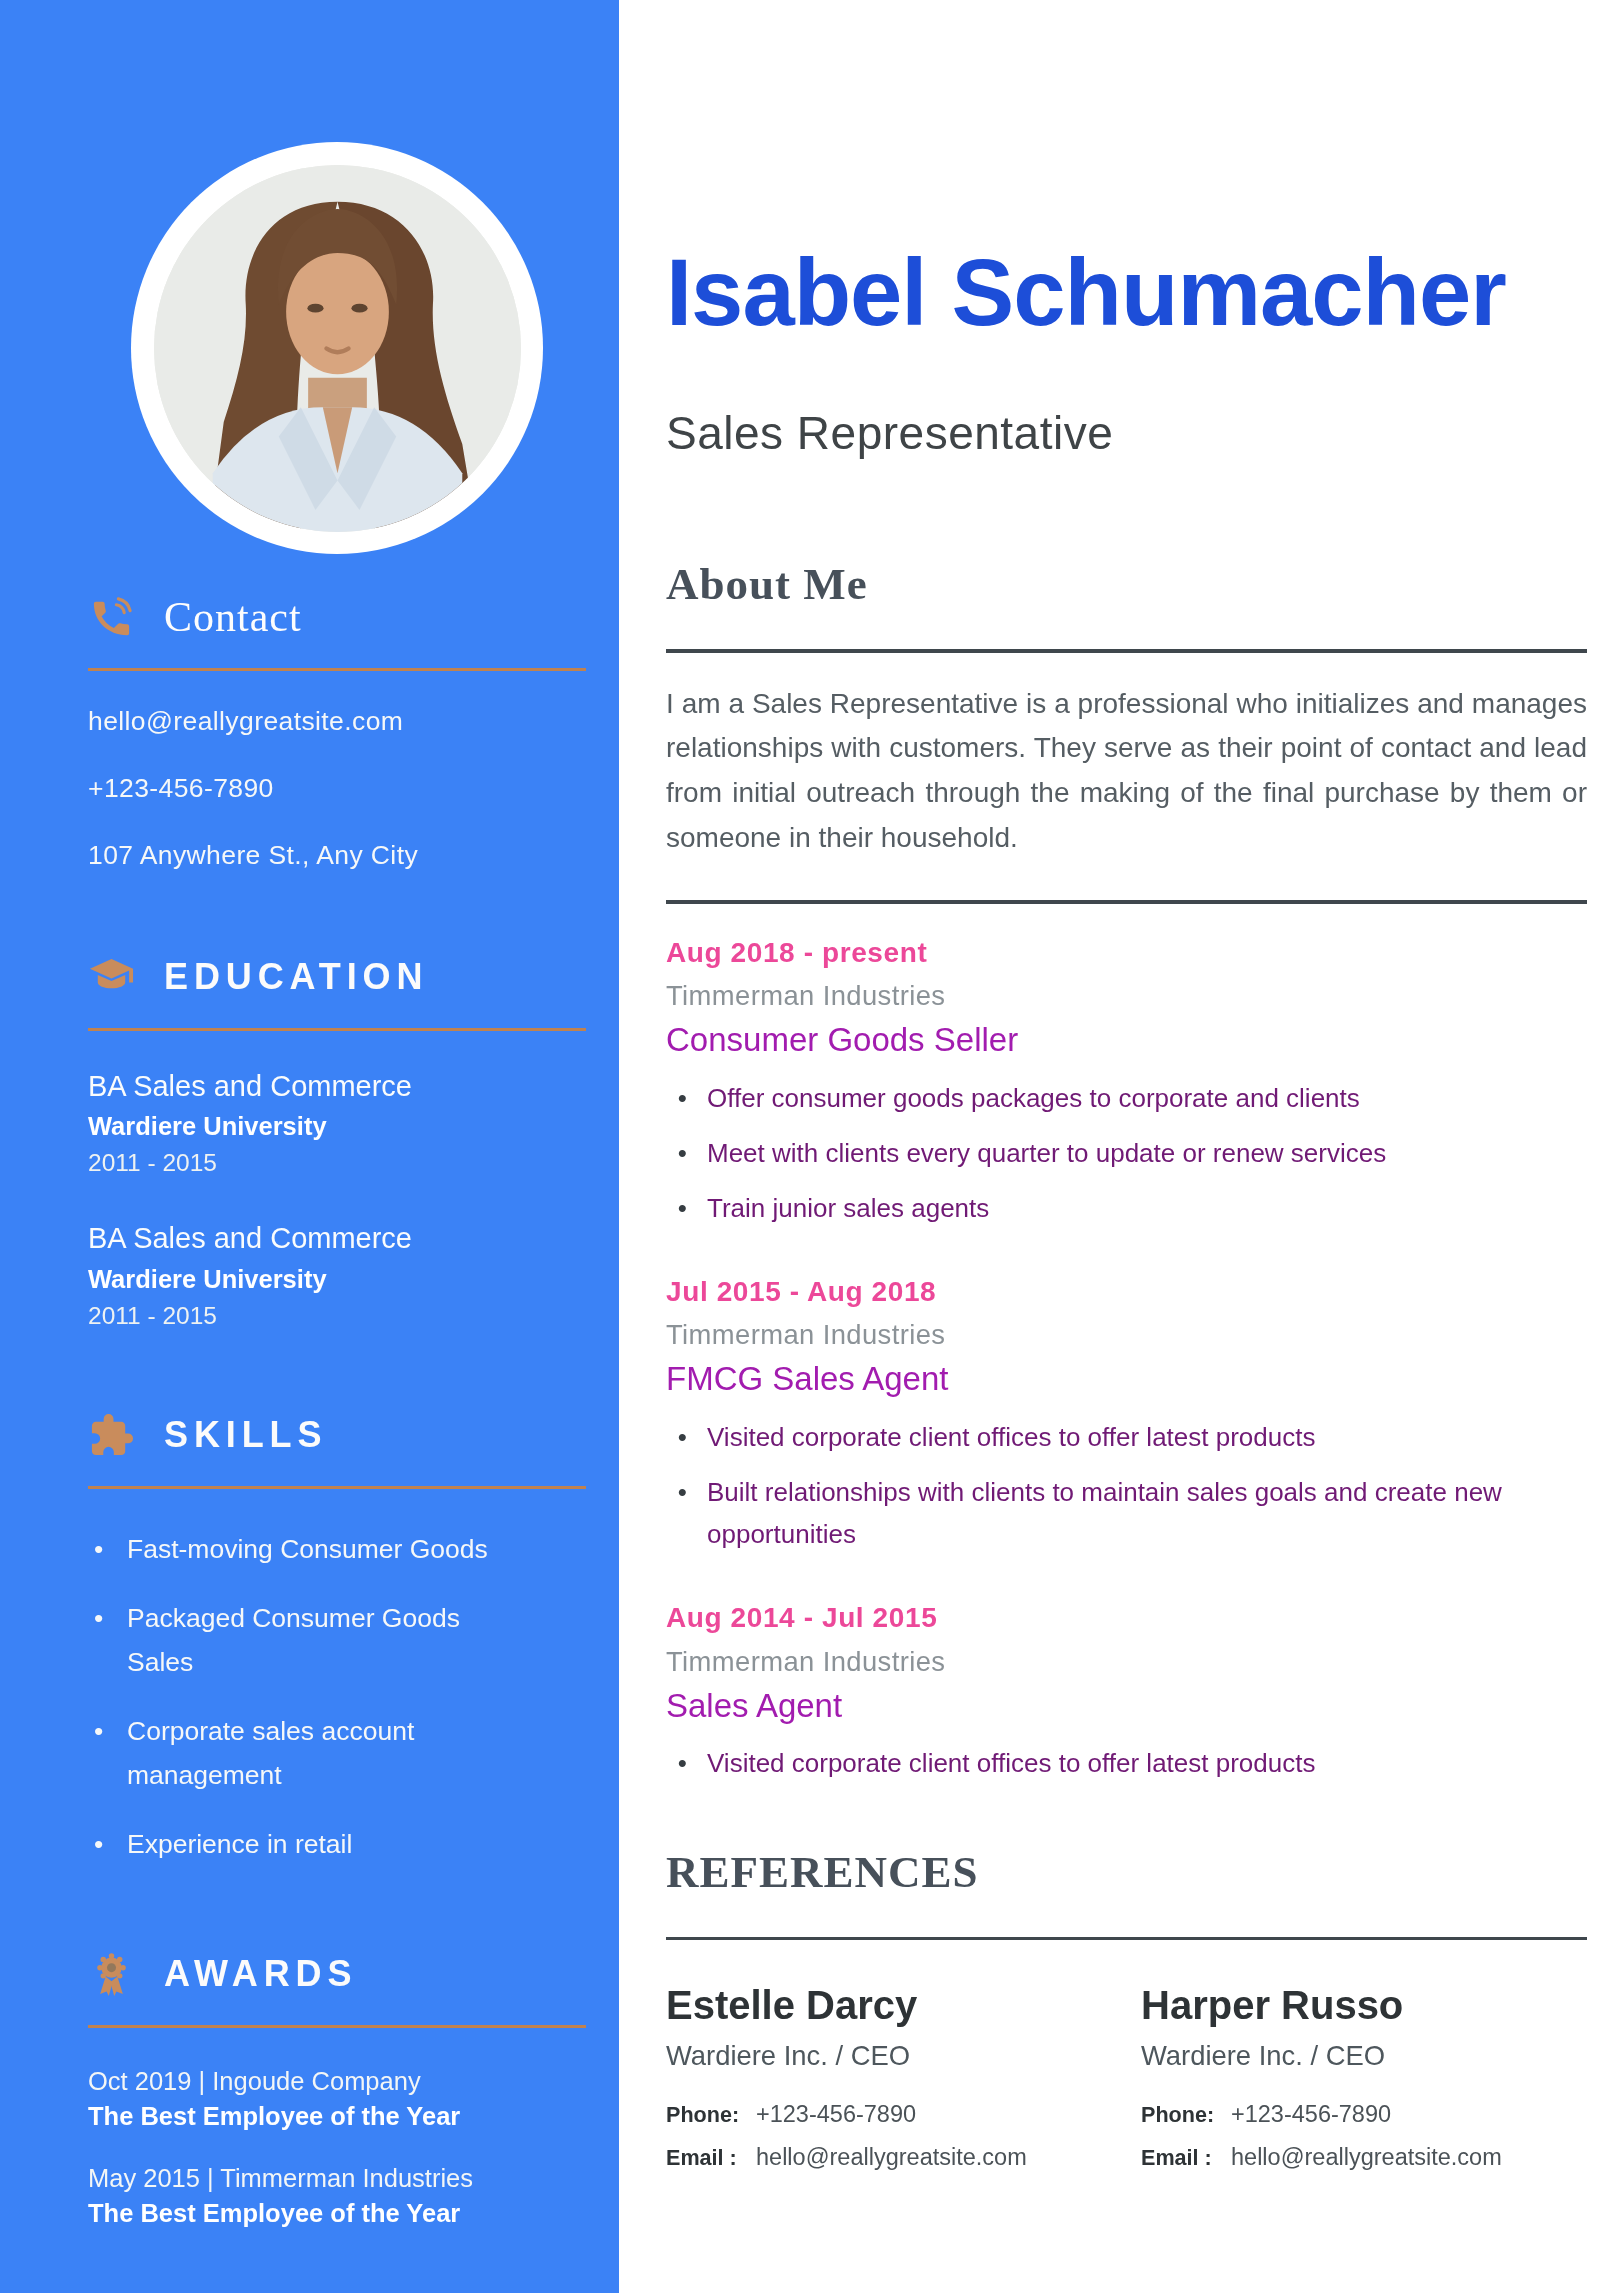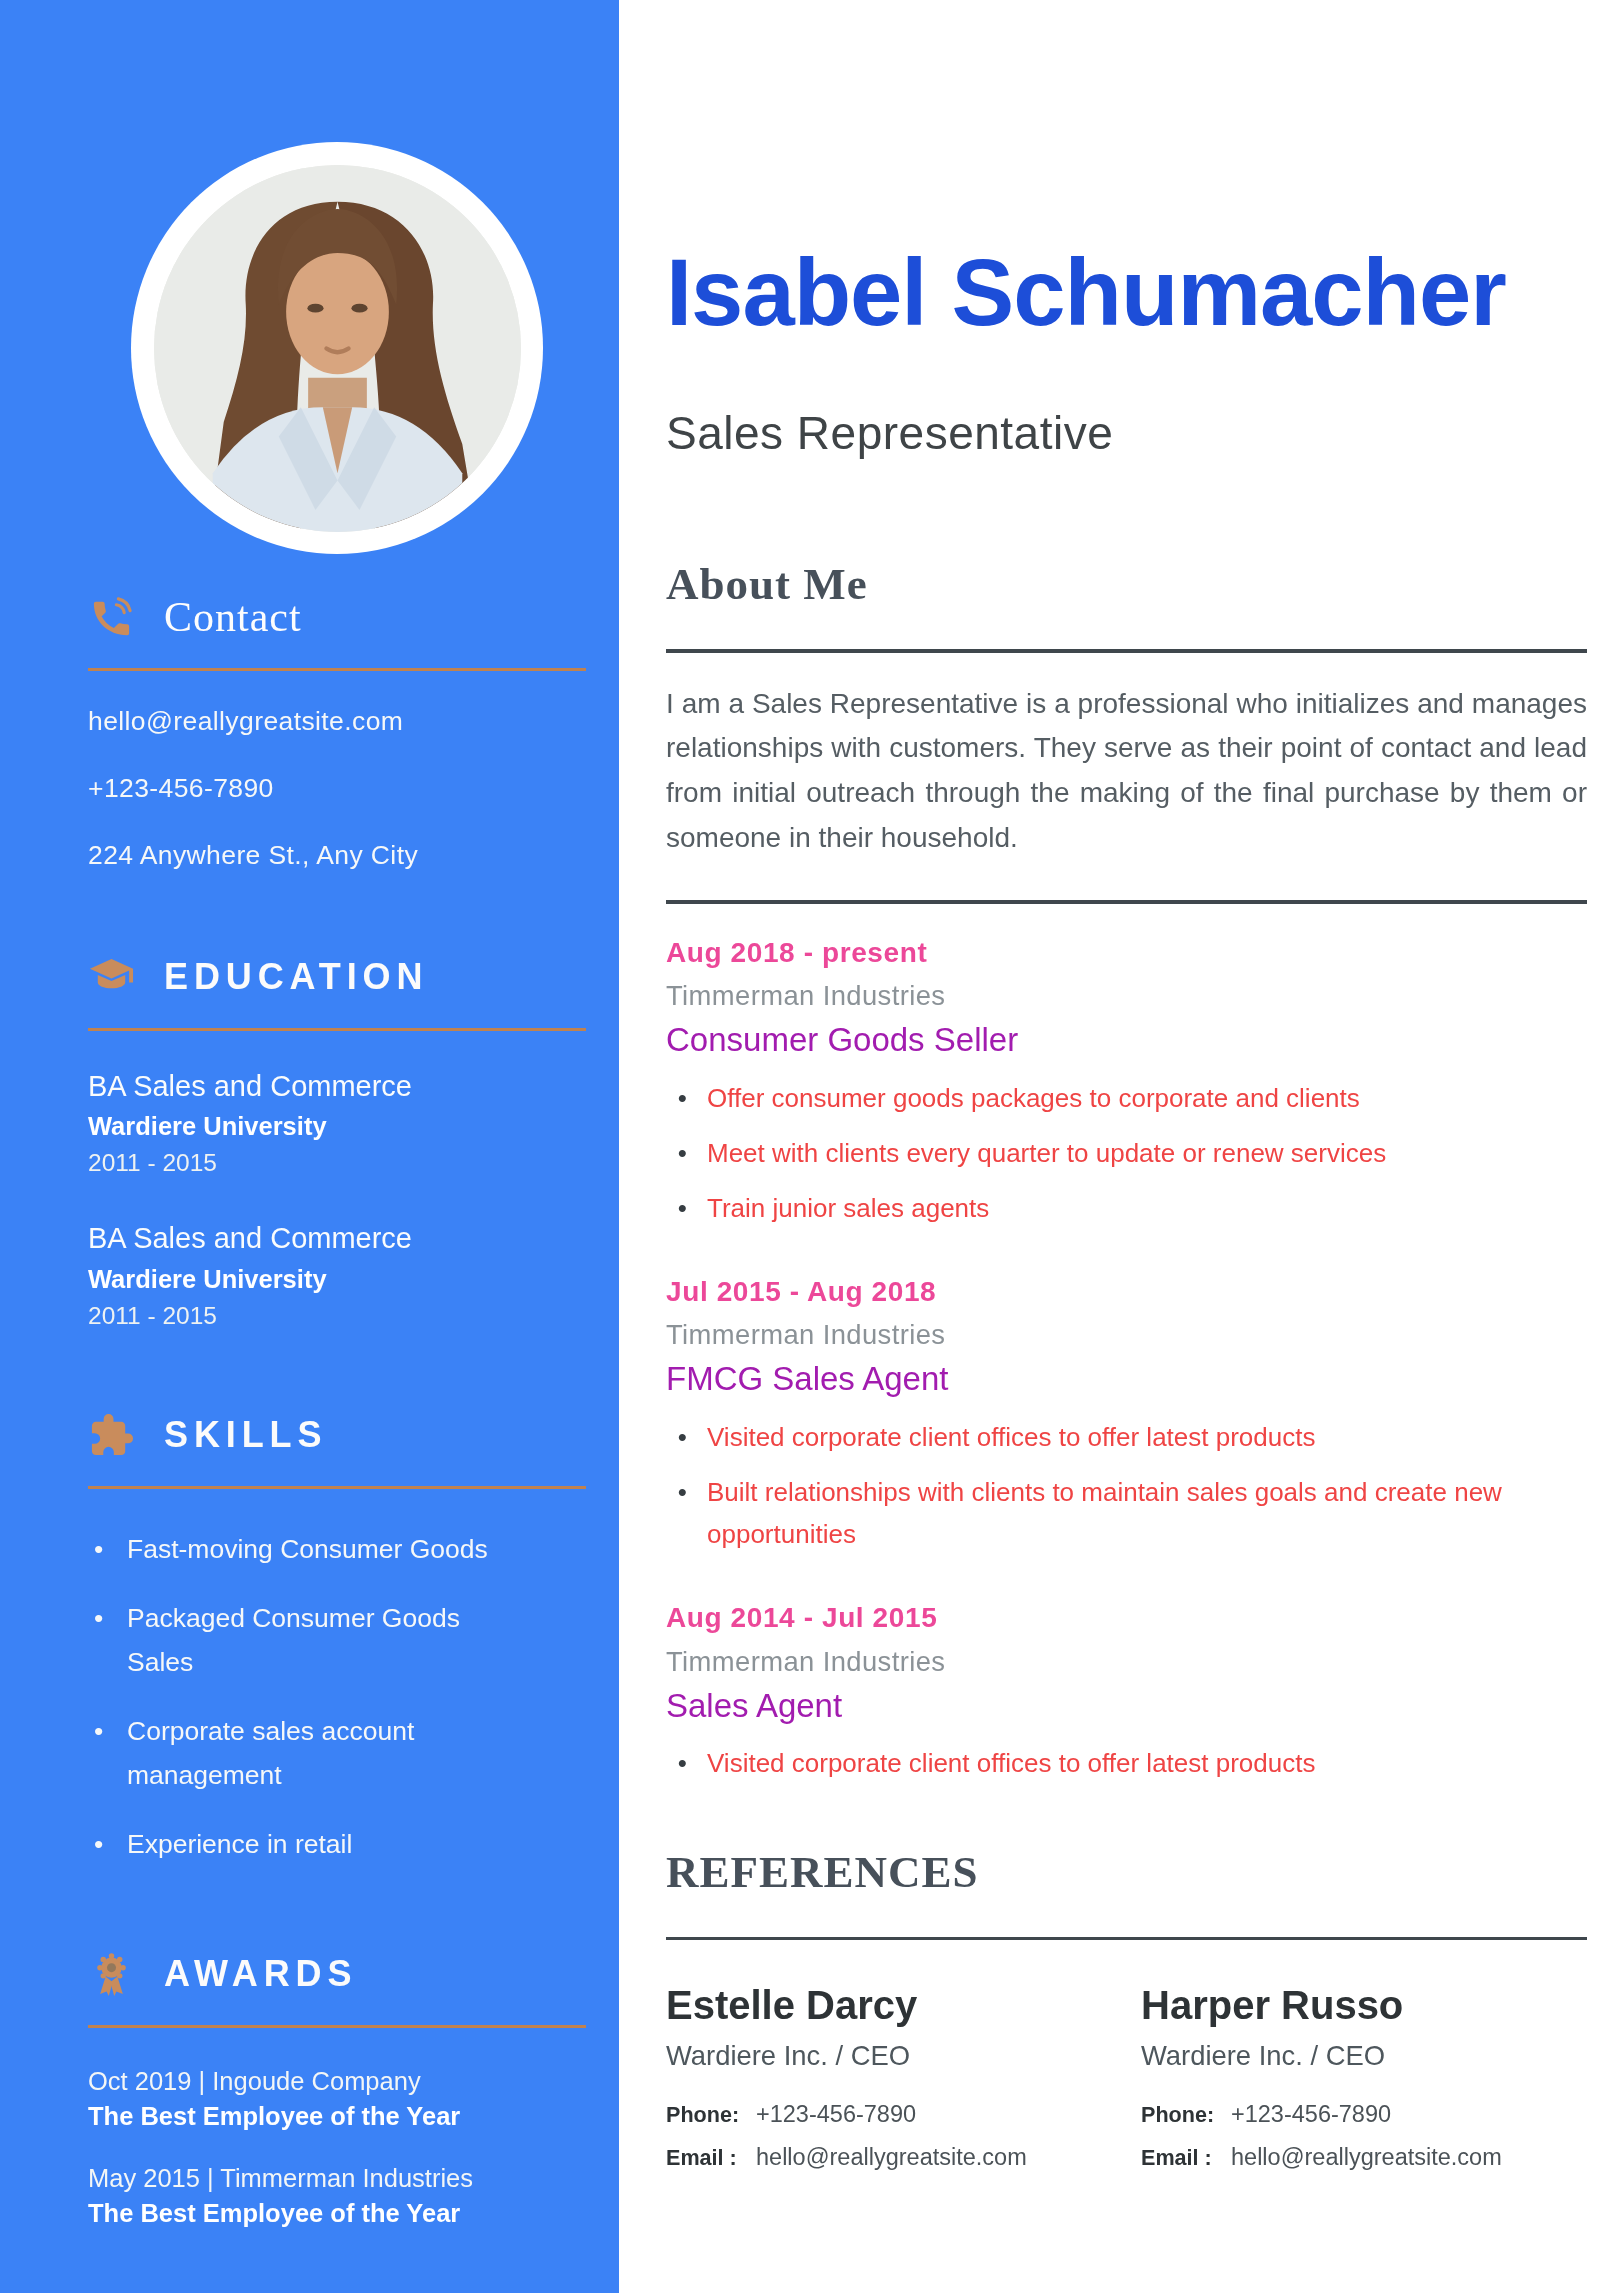--- a/index.html
+++ b/index.html
@@ -95,21 +95,21 @@
   }
   .work-heading{margin-top:71px;}
   .jobs{margin-top:33px;}
   .job{margin-bottom:47px;}
   .job-dates{font-size:28px;font-weight:700;color:#ec4899;letter-spacing:0.6px;}
   .job-company{font-size:27.4px;color:#8b9297;margin-top:11.8px;letter-spacing:0.4px;}
   .job-title{font-size:33px;color:#a21caf;margin-top:9px;}
   .job-bullets{list-style:none;margin:17.6px 0 0 0;padding:0;}
   .job-bullets li{
     position:relative;padding-left:41px;
-    font-size:26px;line-height:1.62;color:#ef4444;margin-bottom:12.7px;
+    font-size:26px;line-height:1.62;color:#701a75;margin-bottom:12.7px;
   }
   .job-bullets li::before{
     content:"•";position:absolute;left:11.8px;top:0;color:#363d42;
   }
   .refs-heading{margin-top:61px;}
   .refs-grid{
     display:grid;grid-template-columns:475px 1fr;
     margin-top:43px;
   }
   .ref-name{font-size:40px;font-weight:700;color:#2e3336;}
@@ -161,21 +161,21 @@
             <path fill="none" stroke="#c98c5c" stroke-width="1.6" stroke-linecap="round" d="M14.5 5.5a5 5 0 0 1 4 4"></path>
             <path fill="none" stroke="#c98c5c" stroke-width="1.6" stroke-linecap="round" d="M15.5 2.5a8 8 0 0 1 6 6"></path>
           </svg>
         </span>
         <span class="contact-title">Contact</span>
       </div>
       <hr class="side-divider">
       <div class="contact-items">
         <div class="contact-item">hello@reallygreatsite.com</div>
         <div class="contact-item">+123-456-7890</div>
-        <div class="contact-item">224 Anywhere St., Any City</div>
+        <div class="contact-item">107 Anywhere St., Any City</div>
       </div>
     </section>
 
     <section class="education-section">
       <div class="side-heading">
         <span class="icon">
           <svg viewBox="0 0 24 24">
             <path fill="#c98c5c" d="M12 3 1 8l11 5 9-4.09V15h2V8L12 3z"></path>
             <path fill="#c98c5c" d="M5 11.18V15c0 1.66 3.13 3 7 3s7-1.34 7-3v-3.82l-7 3.18-7-3.18z"></path>
           </svg>

